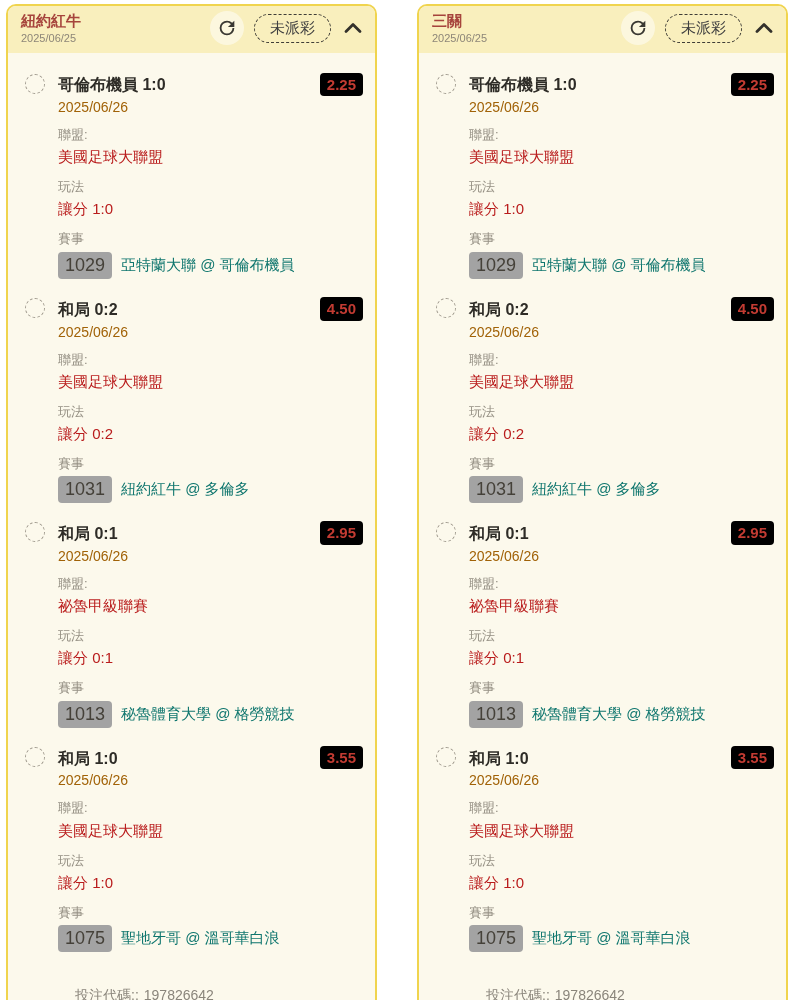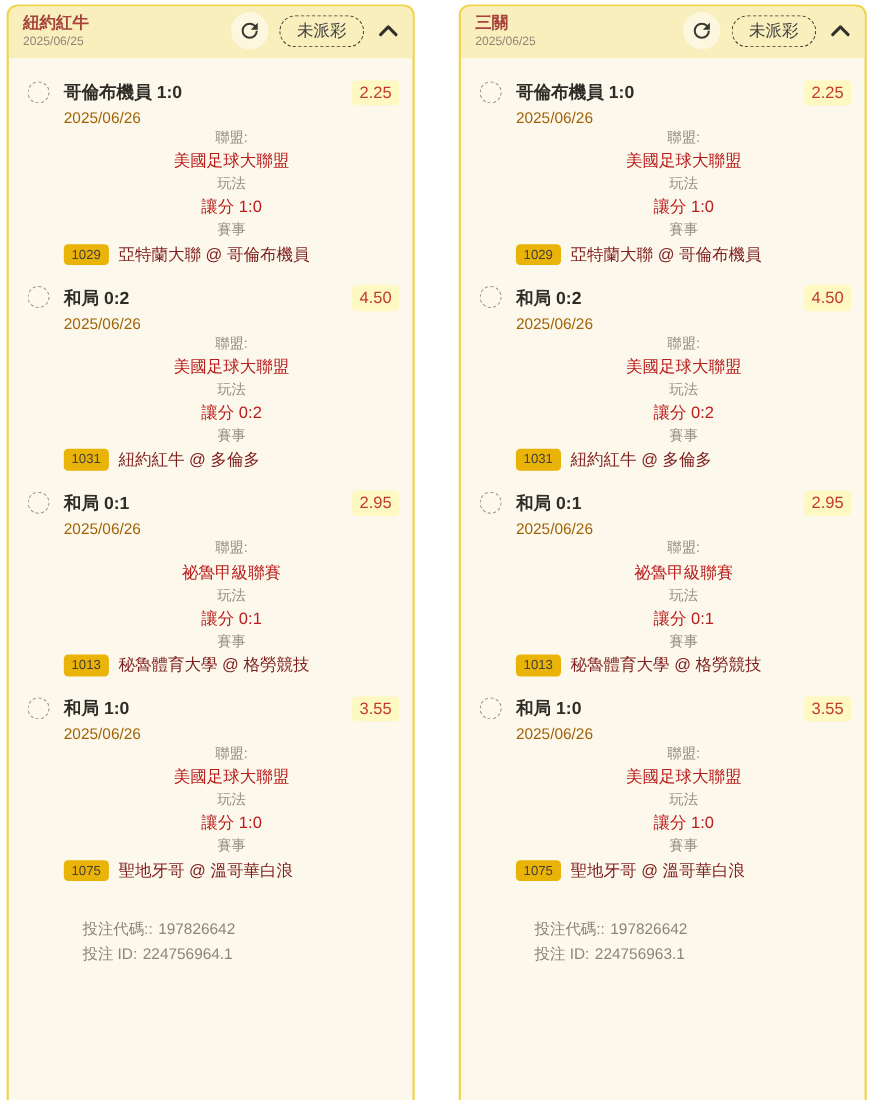--- a/index.html
+++ b/index.html
@@ -46,35 +46,35 @@
   .card-head { display: flex; align-items: flex-start; gap: 13px; }
   .sel-circle {
     width: 20px; height: 20px; flex: none;
     border: 1.6px dashed #9d978b; border-radius: 50%;
     background: transparent; margin-top: 1px; cursor: pointer;
   }
   .head-main { flex: 1 1 auto; min-width: 0; }
   .title-row { display: flex; justify-content: space-between; align-items: flex-end; gap: 8px; }
   .sel-title { font-size: 16px; font-weight: bold; color: #2e2c27; line-height: 1.3; }
   .odds-badge {
-    background: #fef9c3; color: #c23b32; font-weight: normal;
+    background: #000000; color: #c23b32; font-weight: bold;
     font-size: 15px; padding: 2px 7px; border-radius: 4px; line-height: 1.3;
     flex: none;
   }
   .sel-date { font-size: 14px; color: #a16207; margin-top: 3px; }
   .fields { margin-left: 33px; }
-  .field { margin-top: 1px; text-align: center; }
+  .field { margin-top: 11px; }
   .f-label { font-size: 13px; color: #948f83; line-height: 1.4; }
   .f-value { font-size: 15px; color: #b91c1c; margin-top: 2px; line-height: 1.4; }
   .event-row { display: flex; align-items: center; gap: 9px; margin-top: 3px; }
   .event-badge {
-    background: #eab308; color: #454139; font-size: 12px;
+    background: #a3a3a3; color: #454139; font-size: 18px;
     padding: 2px 7px; border-radius: 4px; line-height: 1.3;
   }
-  .event-name { font-size: 15px; color: #7f1d1d; }
+  .event-name { font-size: 15px; color: #0f766e; }
   
   .slip-footer { margin: 32px 12px 0 50px; font-size: 14px; color: #8a857b; line-height: 1.6; }
   .slip-footer .lbl { margin-right: 5px; }
 </style>
 </head>
 <body>
 
 <div class="wrap">
 
   <section class="panel">

